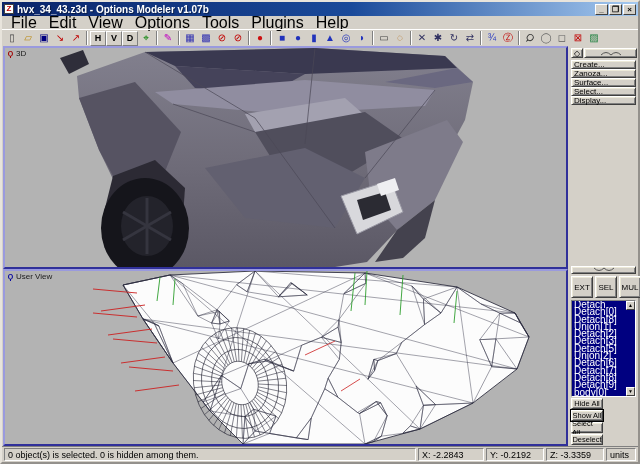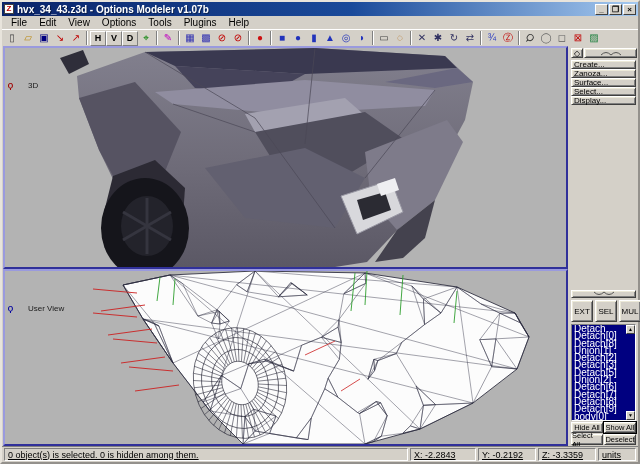--- a/index.html
+++ b/index.html
@@ -15,41 +15,41 @@
   .title-icon { width:10px; height:10px; background:#fff; border:1px solid #404040; color:#c00000;
                 font-size:8px; font-weight:bold; line-height:8px; text-align:center; margin-right:3px; }
   .title-text { color:#fff; font-size:10px; font-weight:bold; white-space:nowrap; flex:1;
                 text-shadow:1px 1px 0 rgba(0,0,0,.4); }
   .tb-sysbtn { width:13px; height:11px; background:#d4d0c8; border:1px solid;
                border-color:#fff #404040 #404040 #fff; font-size:8px; line-height:9px;
                text-align:center; margin-left:1px; color:#000; font-weight:bold; }
 
   
   .menubar { height:13px; display:flex; align-items:center; padding-left:3px; flex:0 0 auto; }
-  .menu-item { font-size:10px; padding:0 6px; color:#000; }
+  .menu-item { font-size:16px; padding:0 6px; color:#000; }
 
   
   .toolbar { height:17px; display:flex; align-items:center; padding-left:2px; flex:0 0 auto;
              border-top:1px solid #fff; }
   .tb-group { display:flex; align-items:center; }
   .tb-sep { width:2px; height:14px; border-left:1px solid #808080; border-right:1px solid #fff; margin:0 2px; }
   .tb-btn { width:16px; height:15px; display:flex; align-items:center; justify-content:center;
             font-size:10px; line-height:10px; background:#d4d0c8; }
   .tb-btn.letter { font-size:9px; font-weight:bold; border:1px solid; border-color:#fff #808080 #808080 #fff; }
   .rot45 { transform:rotate(45deg); display:inline-block; }
 
   
   .main { flex:1; display:flex; min-height:0; background:#d4d0c8; }
   .vp-col { width:566px; display:flex; flex-direction:column; padding-left:1px; }
   .viewport { position:relative; border:2px solid; border-color:#9a9ade #30309a #30309a #9a9ade;
               background:#b3b3b3; overflow:hidden; }
   .vp-top { height:223px; }
   .vp-bottom { height:177px; }
-  .vp-label { position:absolute; top:1px; left:2px; display:flex; align-items:center; gap:14px;
-              font-size:8px; color:#1a1a1a; z-index:5;margin-top:32px; }
+  .vp-label { position:absolute; top:1px; left:2px; display:flex; align-items:center; gap:2px;
+              font-size:8px; color:#1a1a1a; z-index:5; }
   .vp-label .mini-icon { width:7px; height:7px; font-size:7px; line-height:7px; text-align:center; font-weight:bold; }
   .vp-svg { position:absolute; inset:0; }
 
   
   .side { width:70px; display:flex; flex-direction:column; padding:2px 1px 0 3px; }
   .btn95 { background:#d4d0c8; border:1px solid; border-color:#fff #404040 #404040 #fff;
            box-shadow:inset 1px 1px 0 #ece9d8, inset -1px -1px 0 #808080;
            font-size:8px; color:#000; text-align:left; padding:0 2px;
            font-family:"Liberation Sans",sans-serif; display:flex; align-items:center; }
   .side-toprow { display:flex; gap:1px; height:10px; margin-bottom:2px; }
@@ -60,31 +60,31 @@
   .mode-row { display:flex; gap:2px; margin-top:2px; }
   .mode-btn { width:20px; height:11px; justify-content:center; font-size:8px; padding:10px; }
   .obj-list { position:relative; width:65px; height:97px; margin-top:2px; background:#000080;
               border:1px solid; border-color:#808080 #fff #fff #808080; overflow:hidden; }
   .obj-item { color:#fff; font-size:10px; line-height:7.3px; padding-left:2px; white-space:nowrap; }
   .scroll-arrow { position:absolute; right:0; width:9px; height:9px; background:#d4d0c8;
                   border:1px solid; border-color:#fff #404040 #404040 #fff; font-size:5px;
                   line-height:7px; text-align:center; color:#000; }
   .sa-up { top:0; } .sa-down { bottom:0; }
   .action-rows { margin-top:1px; }
-  .action-row { display:flex; gap:1px; margin-bottom:1px; }
+  .action-row { display:flex; gap:1px; margin-bottom:1px;flex-direction:column; }
   .action-btn { width:32px; height:11px; justify-content:center; font-size:7.5px; padding:0; }
   .default-btn { outline:1px solid #000; }
 
   
   .statusbar { height:16px; flex:0 0 auto; display:flex; align-items:center; gap:2px;
                padding:1px 2px; border-top:1px solid #808080; }
   .status-panel { height:13px; font-size:9px; display:flex; align-items:center; padding:0 3px;
-                  border:1px solid; border-color:#808080 #fff #fff #808080; white-space:nowrap;text-decoration:underline; }
+                  border:1px solid; border-color:#808080 #fff #fff #808080; white-space:nowrap; }
   .sp-msg { flex:1; }
-  .sp-x { width:66px; } .sp-y { width:58px; } .sp-z { width:58px; } .sp-units { width:38px; }
+  .sp-x { width:66px; } .sp-y { width:58px; } .sp-z { width:58px; } .sp-units { width:30px; }
 </style>
 </head>
 <body>
 
 <div class="window">
 
   <div class="titlebar">
     <div class="title-icon">Z</div>
     <div class="title-text">hvx_34_43.z3d - Options Modeler v1.07b</div>
     <div class="tb-sysbtn">_</div>

